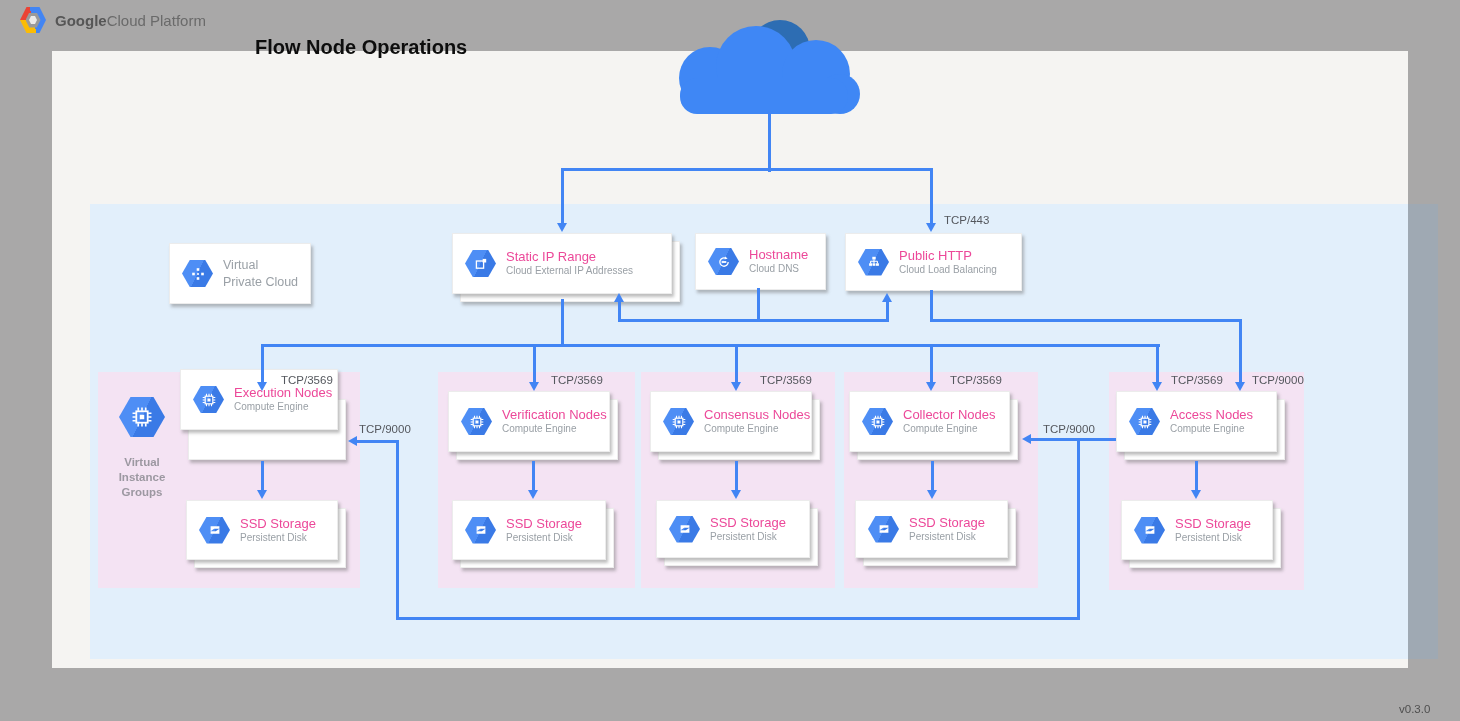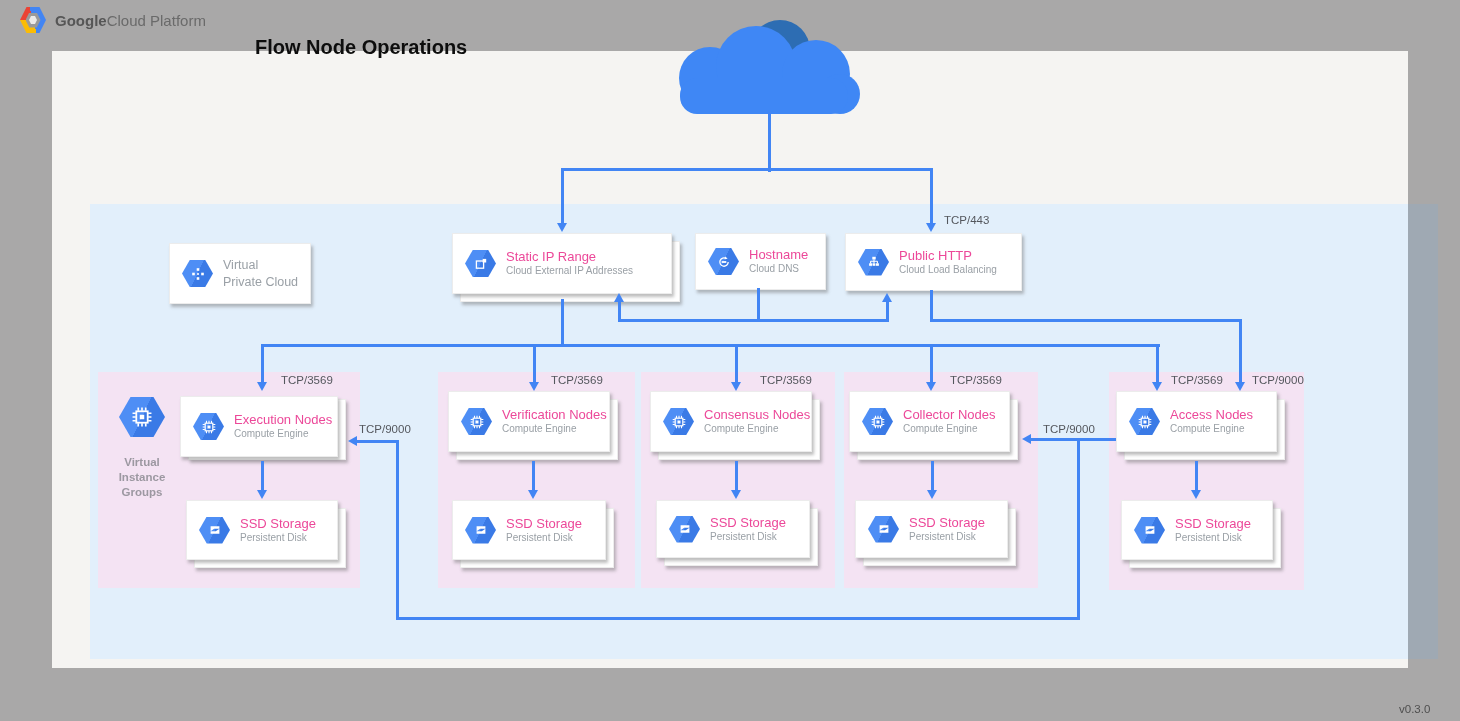--- a/index.html
+++ b/index.html
@@ -224,21 +224,21 @@
   </div>
 
   <div class="hex hex-lg" style="left:119px;top:397px">
       <svg width="24" height="24" viewBox="0 0 16 16">
         <use href="#g-chip"></use>
       </svg>
     </div>
   <div class="mig-label" style="left:110px;top:455px">Virtual Instance Groups</div>
 
   <div class="card back" style="left:188px;top:399px;width:158px;height:61px"></div>
-  <div class="card" style="left:180px;top:396px;width:158px;height:61px">
+  <div class="card" style="left:180px;top:369px;width:158px;height:61px">
     <div class="hex hex-sm">
         <svg width="16" height="16" viewBox="0 0 16 16">
           <use href="#g-chip"></use>
         </svg>
       </div>
     <div class="ct">
       <div class="t">Execution Nodes</div>
       <div class="s">Compute Engine</div>
     </div>
   </div>

